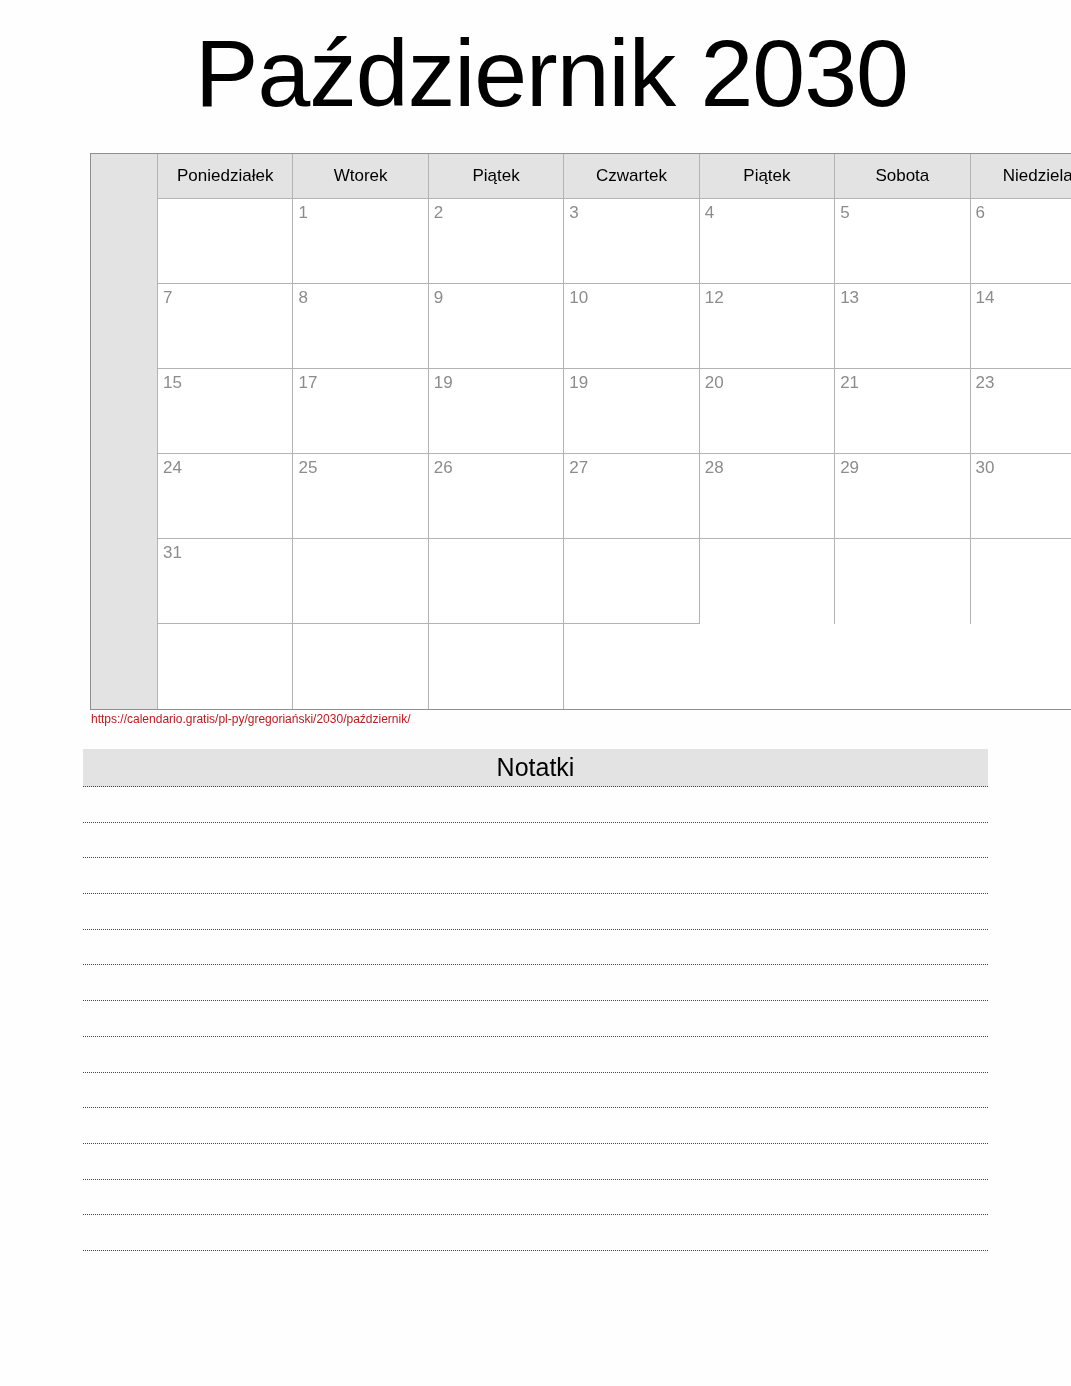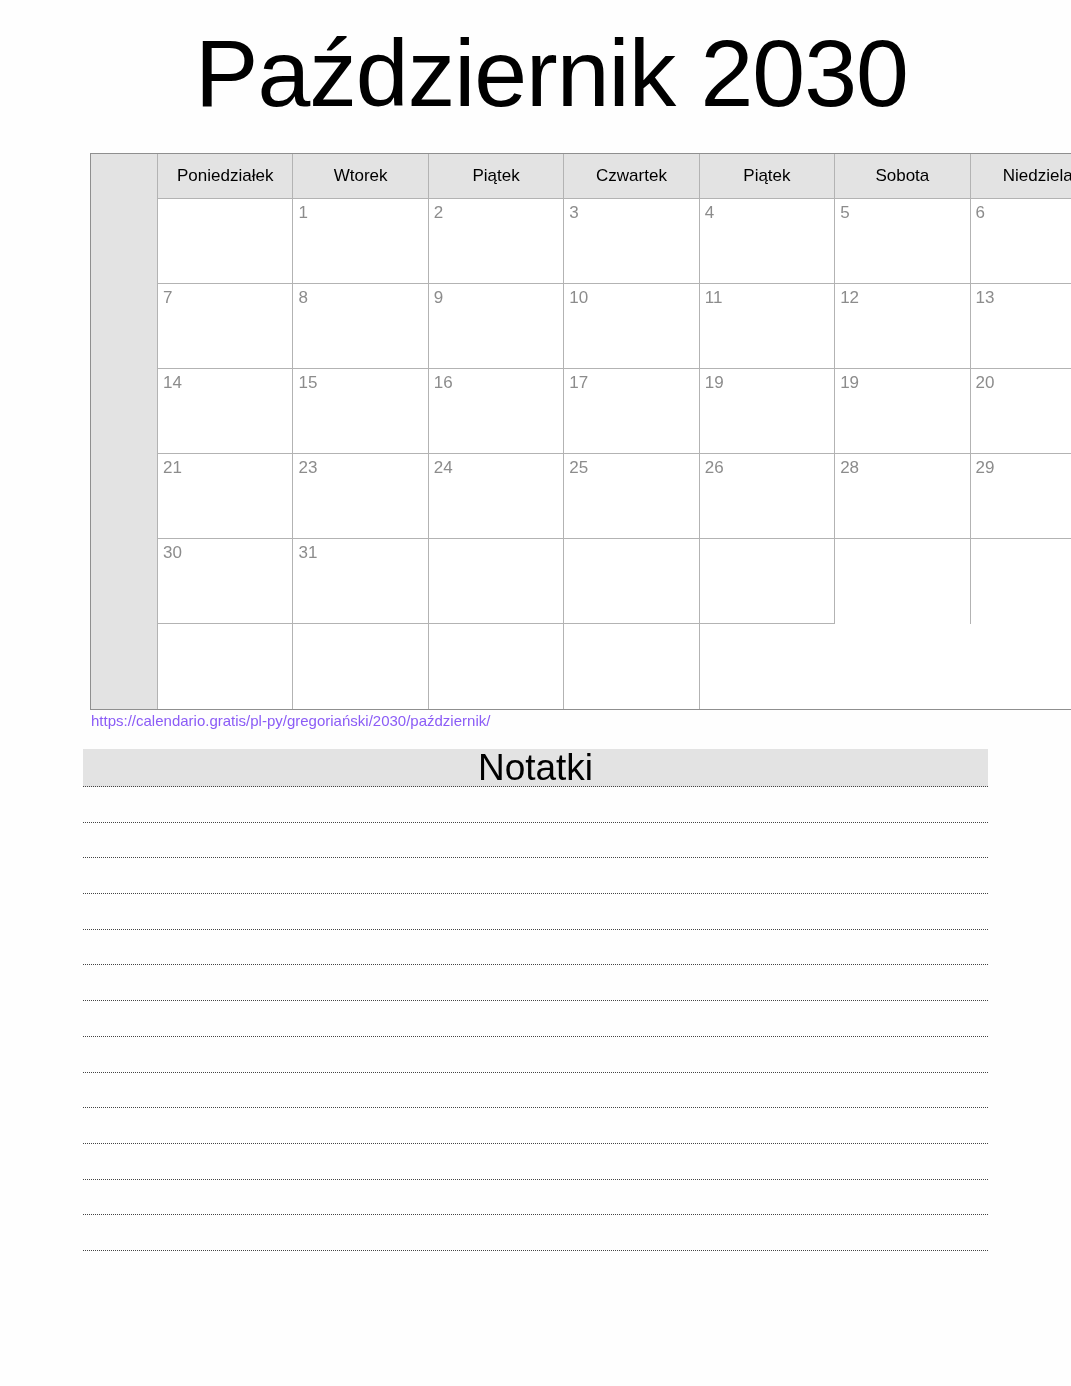--- a/index.html
+++ b/index.html
@@ -29,28 +29,28 @@
     font-size:17px; color:#000;
   }
   .day-cell {
     border-left:1px solid #b3b3b3; border-bottom:1px solid #b3b3b3;
     background:#fff; padding:4px 0 0 5px;
   }
   .day-cell.last-row { border-bottom:none; }
   .daynum { font-size:17px; color:#8c8c8c; }
   .url-line {
     position:absolute; left:91px; top:712px;
-    font-size:15px; color:#8b5cf6; letter-spacing:0;
+    font-size:12px; color:#b91c1c; letter-spacing:0;
   }
   .notes-header {
     position:absolute; left:83px; top:749px; width:905px; height:38px;
     background:#e3e3e3; border-bottom:1px dotted #444;
     display:flex; align-items:center; justify-content:center;
   }
-  .notes-title { font-size:37px; color:#000; }
+  .notes-title { font-size:25px; color:#000; }
   .notes-lines { position:absolute; left:83px; top:787px; width:905px; }
   .note-line { height:35.7px; border-bottom:1px dotted #444; }
 </style>
 </head>
 <body>
 
 <div class="page">
 
   <h1 class="title">Październik 2030</h1>
 
@@ -68,35 +68,34 @@
         <div class="day-cell"><span class="daynum">1</span></div>
         <div class="day-cell"><span class="daynum">2</span></div>
         <div class="day-cell"><span class="daynum">3</span></div>
         <div class="day-cell"><span class="daynum">4</span></div>
         <div class="day-cell"><span class="daynum">5</span></div>
         <div class="day-cell"><span class="daynum">6</span></div>
         <div class="day-cell"><span class="daynum">7</span></div>
         <div class="day-cell"><span class="daynum">8</span></div>
         <div class="day-cell"><span class="daynum">9</span></div>
         <div class="day-cell"><span class="daynum">10</span></div>
-        <div class="day-cell"><span class="daynum">11</span></div>
         <div class="day-cell"><span class="daynum">12</span></div>
         <div class="day-cell"><span class="daynum">13</span></div>
         <div class="day-cell"><span class="daynum">14</span></div>
         <div class="day-cell"><span class="daynum">15</span></div>
-        <div class="day-cell"><span class="daynum">16</span></div>
         <div class="day-cell"><span class="daynum">17</span></div>
         <div class="day-cell"><span class="daynum">19</span></div>
         <div class="day-cell"><span class="daynum">19</span></div>
         <div class="day-cell"><span class="daynum">20</span></div>
         <div class="day-cell"><span class="daynum">21</span></div>
         <div class="day-cell"><span class="daynum">23</span></div>
         <div class="day-cell"><span class="daynum">24</span></div>
         <div class="day-cell"><span class="daynum">25</span></div>
         <div class="day-cell"><span class="daynum">26</span></div>
+        <div class="day-cell"><span class="daynum">27</span></div>
         <div class="day-cell"><span class="daynum">28</span></div>
         <div class="day-cell"><span class="daynum">29</span></div>
         <div class="day-cell"><span class="daynum">30</span></div>
         <div class="day-cell"><span class="daynum">31</span></div>
         <div class="day-cell"><span class="daynum"></span></div>
         <div class="day-cell"><span class="daynum"></span></div>
         <div class="day-cell"><span class="daynum"></span></div>
         <div class="day-cell last-row"><span class="daynum"></span></div>
         <div class="day-cell last-row"><span class="daynum"></span></div>
         <div class="day-cell last-row"><span class="daynum"></span></div>

